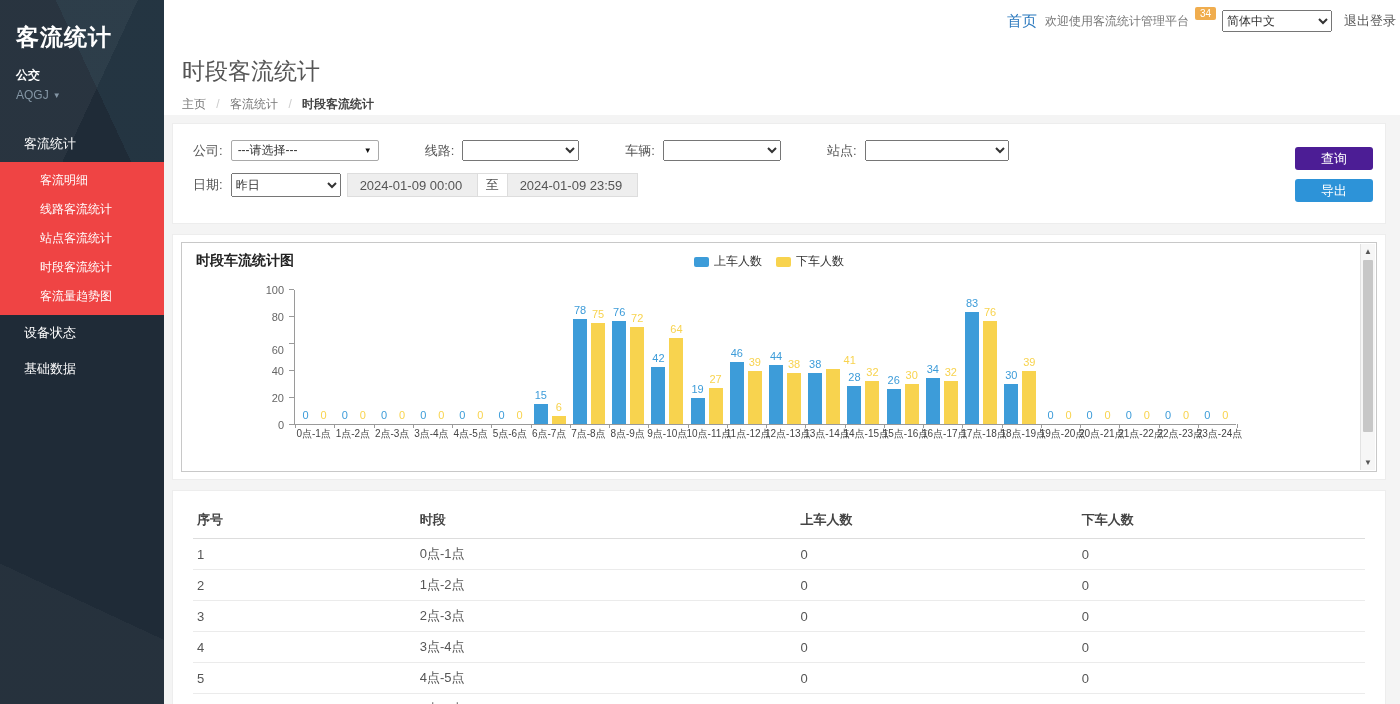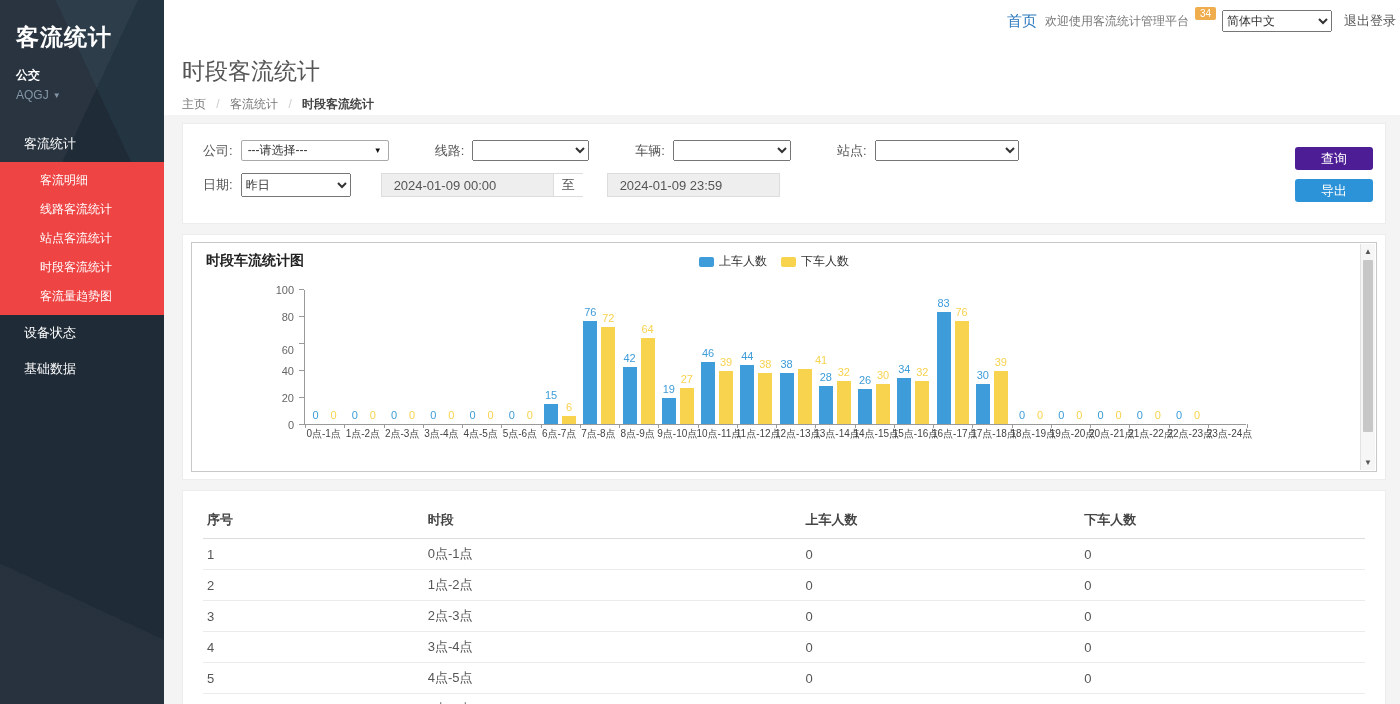--- a/index.html
+++ b/index.html
@@ -33,34 +33,34 @@
 
   
   .page-head { position:absolute; left:164px; top:42px; right:0; height:73px; background:#fff; padding:14px 0 0 18px; }
   .page-title { font-size:23px; font-weight:400; color:#555; }
   .breadcrumb { margin-top:9px; font-size:12px; color:#777; }
   .breadcrumb .sep { color:#ccc; margin:0 7px; }
   .breadcrumb .crumb { color:#777; cursor:pointer; }
   .breadcrumb .crumb.current { color:#444; font-weight:700; cursor:default; }
 
   
-  .content { position:absolute; left:164px; top:115px; right:0; bottom:0; background:#f4f4f4; padding:8px 14px 0 18px; overflow:hidden; }
+  .content { position:absolute; left:164px; top:115px; right:0; bottom:0; background:#f4f4f4; padding:8px 14px 0 8px; overflow:hidden; }
   .panel { background:#fff; border:1px solid #ededed; }
 
   
   .filter-panel { position:relative; padding:16px 20px 14px; margin-bottom:10px; }
   .filter-row { display:flex; align-items:center; margin-bottom:12px; }
   .filter-row:last-child { margin-bottom:0; }
   .f-label { font-size:13px; color:#555; margin-right:8px; }
   .fake-select { width:148px; height:21px; border:1px solid #a9a9a9; border-radius:2px; background:#fff; display:flex; align-items:center; justify-content:space-between; padding:0 6px; font-size:12px; color:#333; cursor:pointer; margin-right:46px; }
   .fake-select .tri { font-size:8px; color:#111; }
   .nat-select { height:21px; font-size:12px; color:#333; margin-right:46px; }
   .sel-line { width:117px; } .sel-vehicle { width:118px; } .sel-station { width:144px; margin-right:0; }
   .sel-date { width:110px; height:24px; margin-right:6px; }
-  .date-input { width:173px; height:24px; background:#eee; border:1px solid #ddd; font-size:13px; color:#555; display:flex; align-items:center; padding-left:12px;margin-left:24px; }
+  .date-input { width:131px; height:24px; background:#eee; border:1px solid #ddd; font-size:13px; color:#555; display:flex; align-items:center; padding-left:12px; }
   .to-box { width:29px; height:24px; background:#fff; border-top:1px solid #ddd; border-bottom:1px solid #ddd; display:flex; align-items:center; justify-content:center; font-size:13px; color:#555; }
   .btn { position:absolute; right:12px; width:78px; height:23px; border:none; border-radius:3px; color:#fff; font-size:13px; cursor:pointer; font-family:inherit; }
   .btn-search { top:23px; background:#4c1d95; }
   .btn-export { top:55px; background:#2d93d8; }
 
   
   .chart-panel { padding:7px 8px; margin-bottom:10px; }
   .chart-box { position:relative; border:1px solid #c8c8c8; height:230px; overflow:hidden; }
   .chart-title { position:absolute; top:9px; left:14px; font-size:14px; font-weight:700; color:#222; }
   .legend { position:absolute; top:10px; left:0; right:20px; display:flex; justify-content:center; gap:14px; font-size:12px; color:#333; }
@@ -254,20 +254,30 @@
               </div>
             </div>
             <div class="bar-group" style="width: 39.25px;">
               <div class="bar-col">
                 <div class="bar-value" style="color: rgb(61, 156, 217);">15</div>
                 <div class="bar-rect" style="height: 20.25px; background: rgb(61, 156, 217);"></div>
               </div>
               <div class="bar-col">
                 <div class="bar-value" style="color: rgb(248, 211, 78);">6</div>
                 <div class="bar-rect" style="height: 8.1px; background: rgb(248, 211, 78);"></div>
+              </div>
+            </div>
+            <div class="bar-group" style="width: 39.25px;">
+              <div class="bar-col">
+                <div class="bar-value" style="color: rgb(61, 156, 217);">78</div>
+                <div class="bar-rect" style="height: 105.3px; background: rgb(61, 156, 217);"></div>
+              </div>
+              <div class="bar-col">
+                <div class="bar-value" style="color: rgb(248, 211, 78);">75</div>
+                <div class="bar-rect" style="height: 101.25px; background: rgb(248, 211, 78);"></div>
               </div>
             </div>
             <div class="bar-group" style="width: 39.25px;">
               <div class="bar-col">
                 <div class="bar-value" style="color: rgb(61, 156, 217);">76</div>
                 <div class="bar-rect" style="height: 102.6px; background: rgb(61, 156, 217);"></div>
               </div>
               <div class="bar-col">
                 <div class="bar-value" style="color: rgb(248, 211, 78);">72</div>
                 <div class="bar-rect" style="height: 97.2px; background: rgb(248, 211, 78);"></div>

